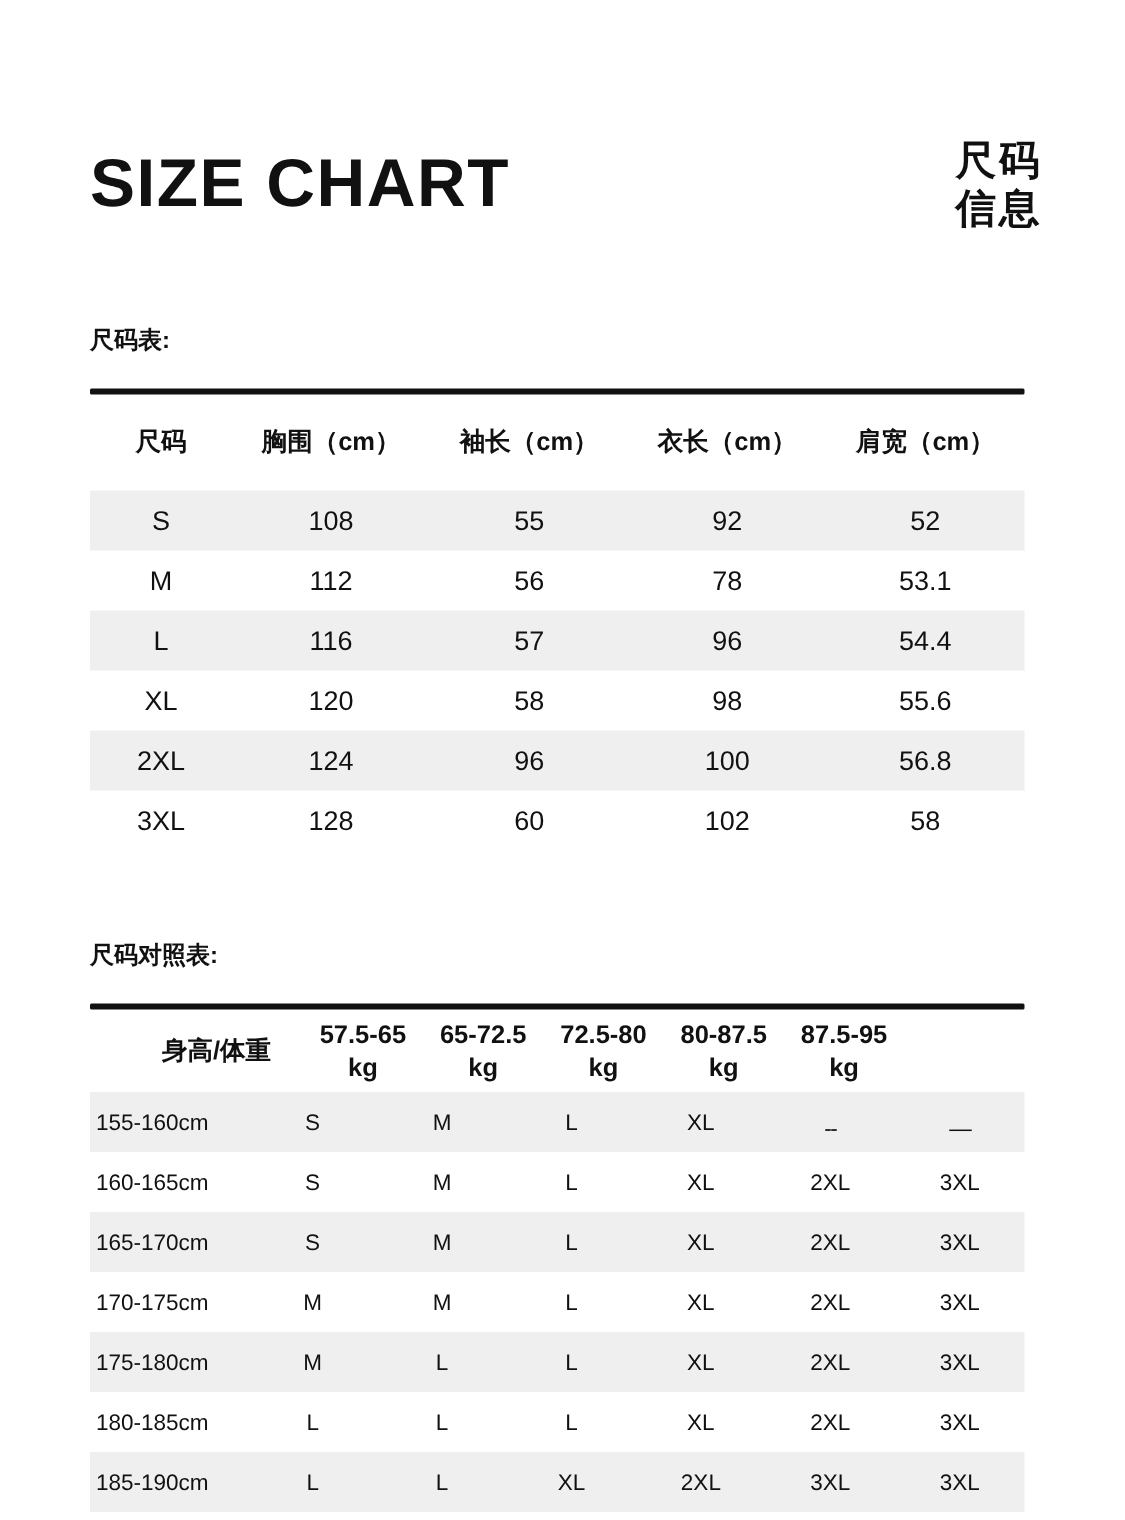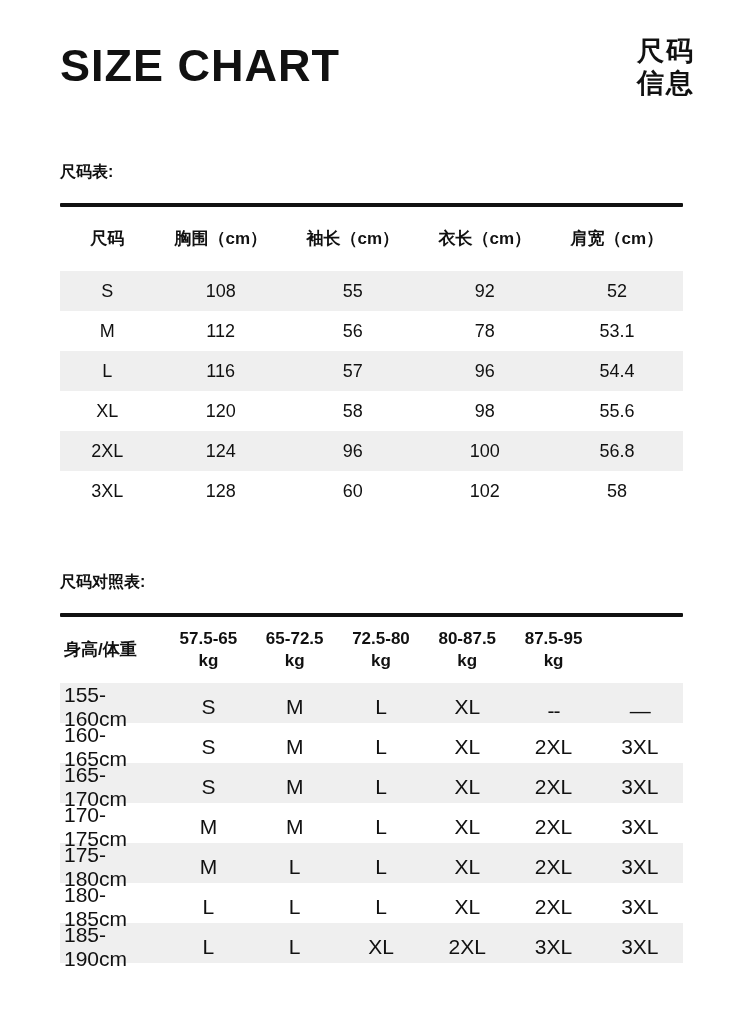--- a/index.html
+++ b/index.html
@@ -12,21 +12,21 @@
     height: 1013px;
     overflow: hidden;
     font-family: "Liberation Sans", "DejaVu Sans", sans-serif;
     color: #111111;
     -webkit-font-smoothing: antialiased;
   }
   .page {
     box-sizing: border-box;
     width: 750px;
     height: 1013px;
-    padding: 37px 0 0 60px;
+    padding: 93px 0 0 60px;
   }
   
   .hdr {
     width: 635px;
     display: flex;
     justify-content: space-between;
     align-items: flex-start;
     height: 66px;
     margin-bottom: 56px;
   }
@@ -70,33 +70,33 @@
   }
   
   .t1 .t-head, .t1 .t-row {
     grid-template-columns: 15.2% 21.2% 21.2% 21.2% 21.2%;
   }
   .t1 .t-head { height: 64px; }
   
   .t2 .t-head, .t2 .t-row {
     grid-template-columns: 16.9% 13.85% 13.85% 13.85% 13.85% 13.85% 13.85%;
   }
-  .t2 .t-head { height: 66px; }
+  .t2 .t-head { height: 55px; margin-left: 44px; }
   .th {
     font-weight: 700;
     font-size: 17px;
     line-height: 22px;
     white-space: pre-line;
   }
   .t-row {
     height: 40px;
     font-size: 18px;
     font-weight: 400;
   }
-  .t2 .t-row { font-size: 21px; }
+  .t2 .t-row { font-size: 15px; }
   .t-body .t-row:nth-child(odd) { background: #efefef; }
   
   .t2 .th:first-child,
   .t2 .td:first-child {
     text-align: left;
     padding-left: 4px;
   }
   .section-2 { margin-top: 58px; }
   .dash {
     display: inline-block;

